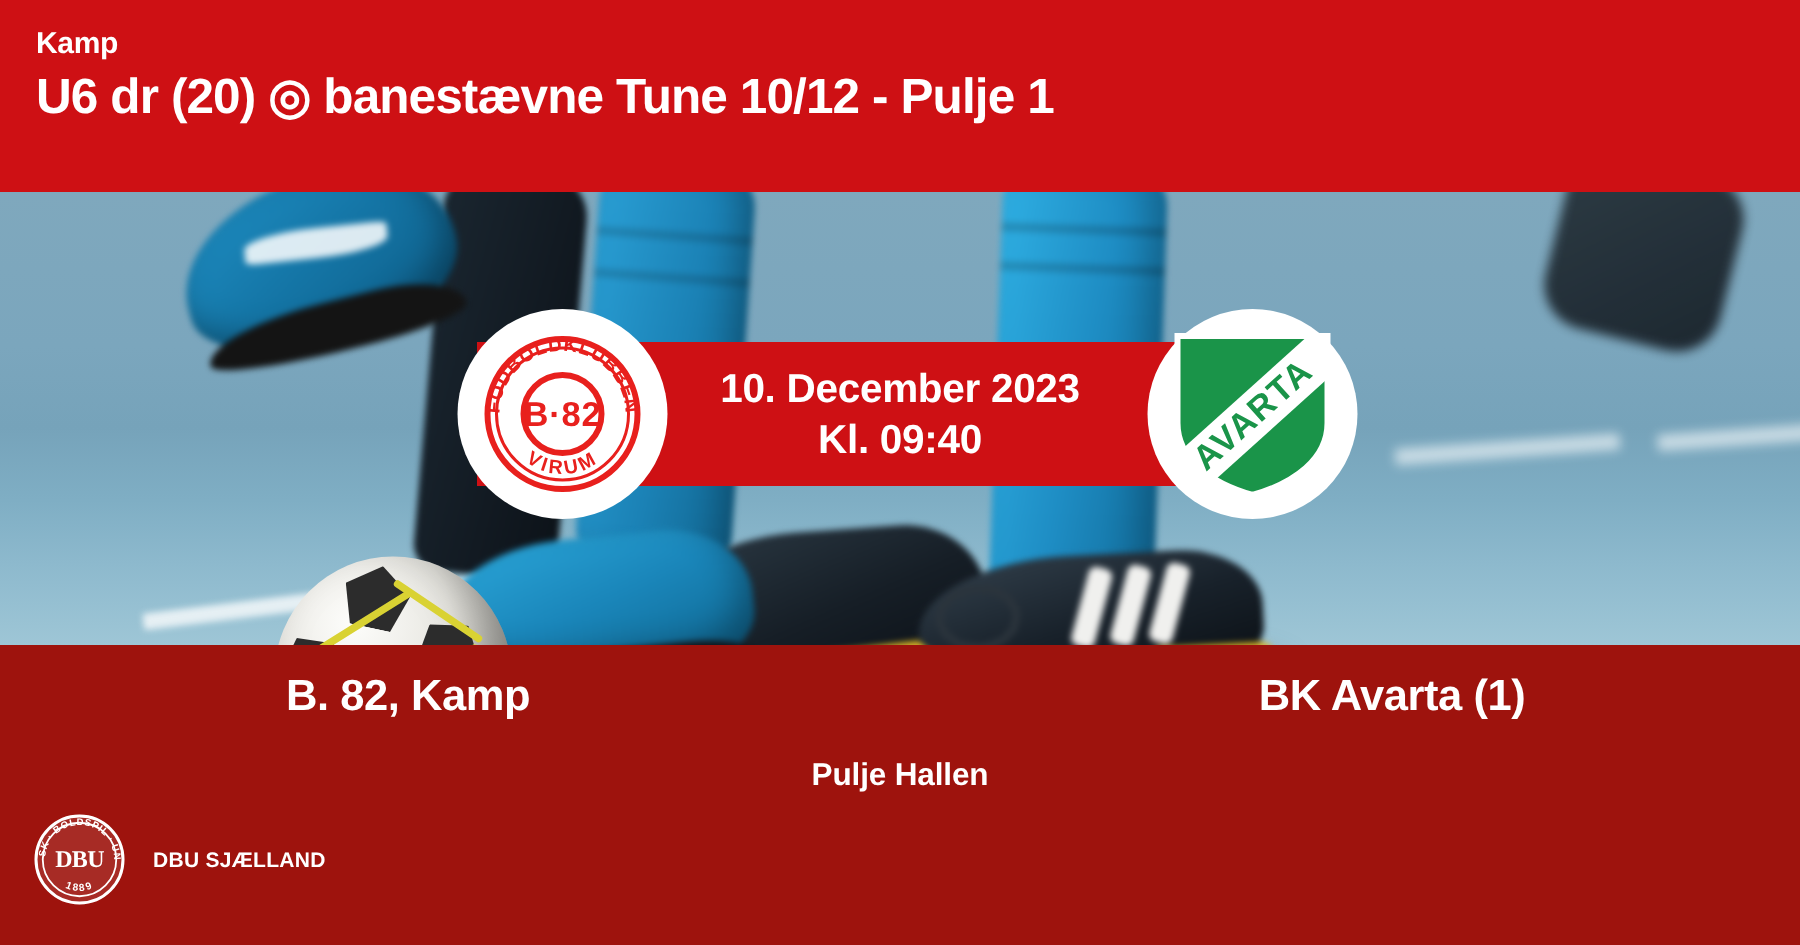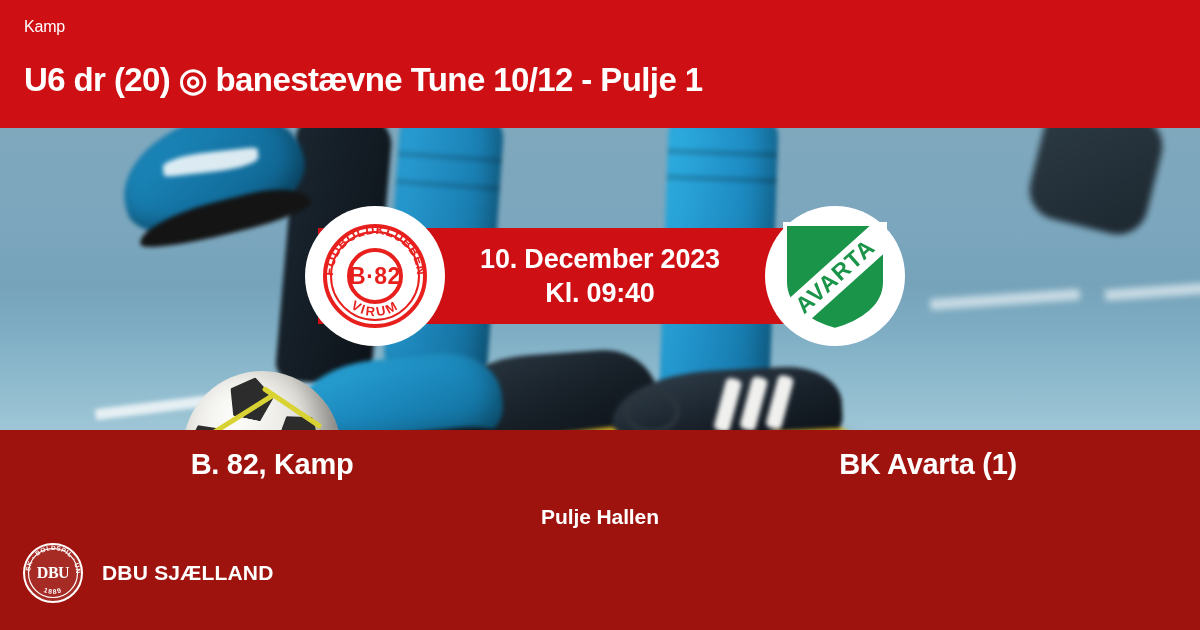--- a/index.html
+++ b/index.html
@@ -25,25 +25,25 @@
     position: absolute;
     left: 0; top: 0;
     width: 1200px;
     height: 128px;
     background: #ce1014;
     box-sizing: border-box;
     padding: 18px 24px 0 24px;
   }
   .header-kicker {
     color: #ffffff;
-    font-size: 16px;
-    font-weight: normal;
+    font-size: 20px;
+    font-weight: bold;
     letter-spacing: -0.2px;
     line-height: 1.1;
-    margin: 0 0 25px 0;
+    margin: 0 0 5px 0;
   }
   .header-title {
     color: #ffffff;
     font-size: 33px;
     font-weight: bold;
     letter-spacing: -0.6px;
     line-height: 1.18;
     margin: 0;
     white-space: nowrap;
   }
@@ -373,21 +373,21 @@
 
   .dbu-row {
     position: absolute;
     left: 22px; top: 542px;
     display: flex;
     align-items: center;
     gap: 18px;
   }
   .dbu-label {
     color: #ffffff;
-    font-size: 21px;
+    font-size: 14px;
     font-weight: bold;
     letter-spacing: 0.2px;
   }
 </style>
 </head>
 <body>
 
 <div class="poster">
 
   <div class="header">

